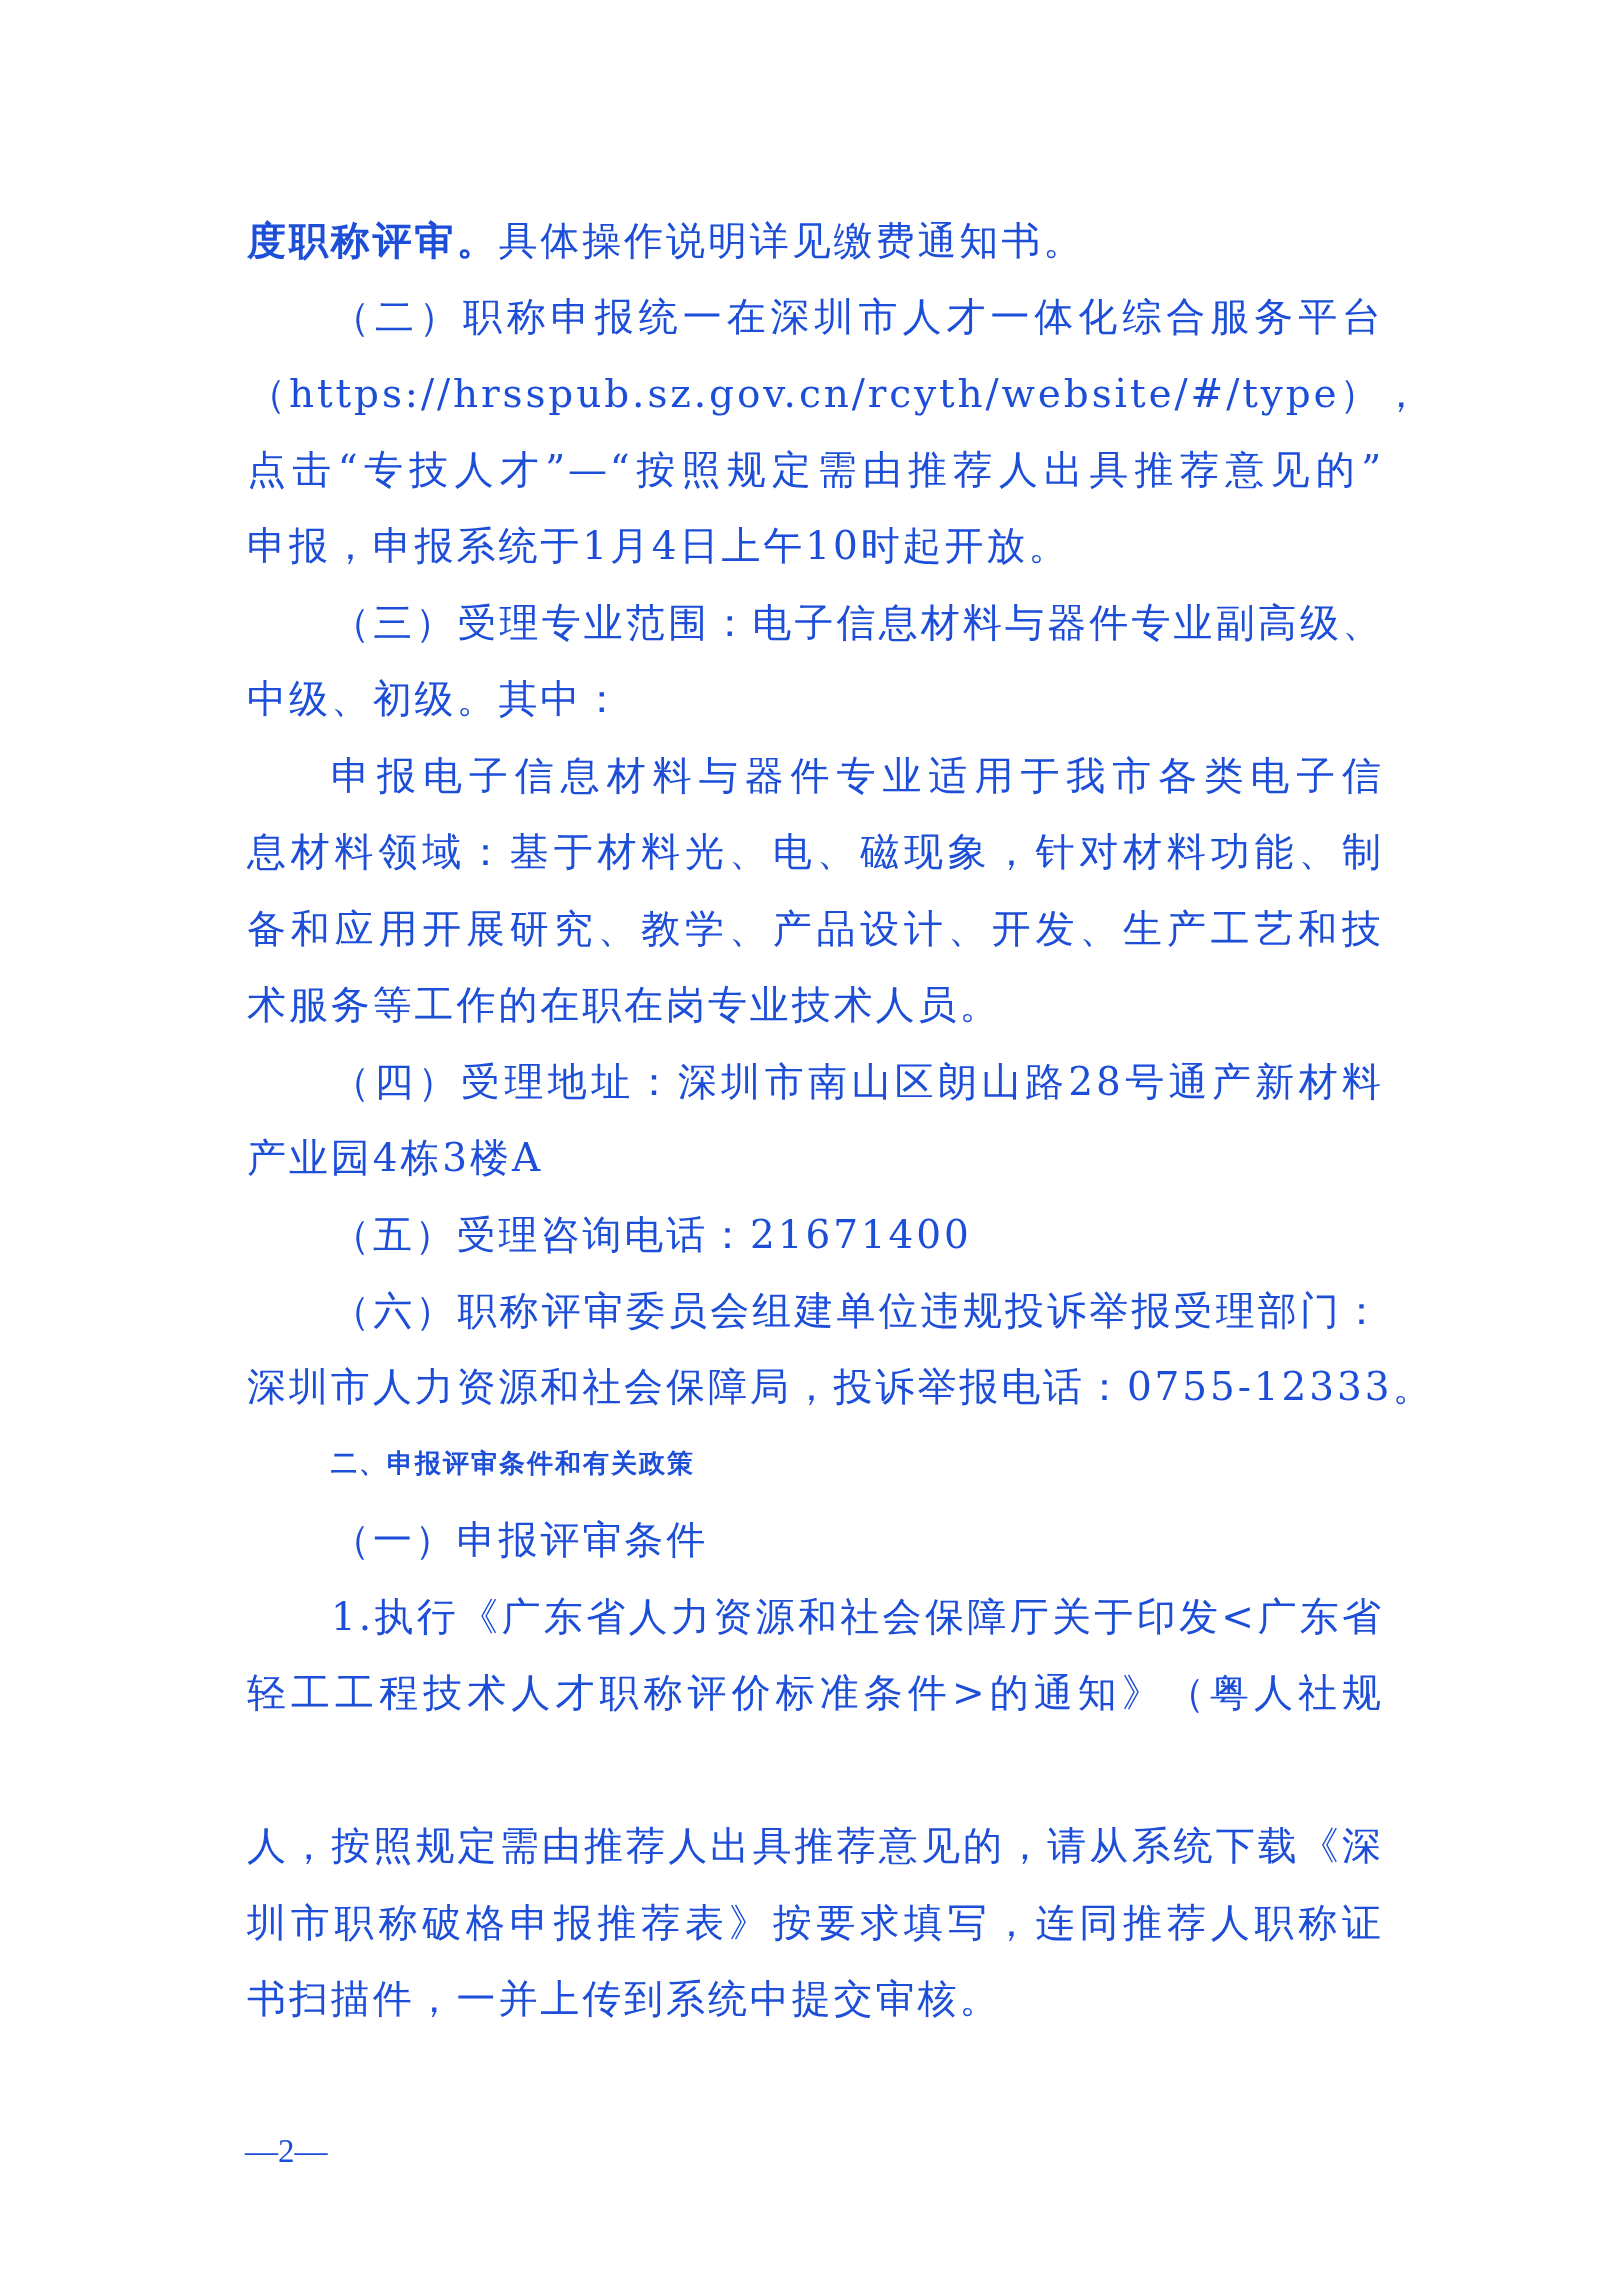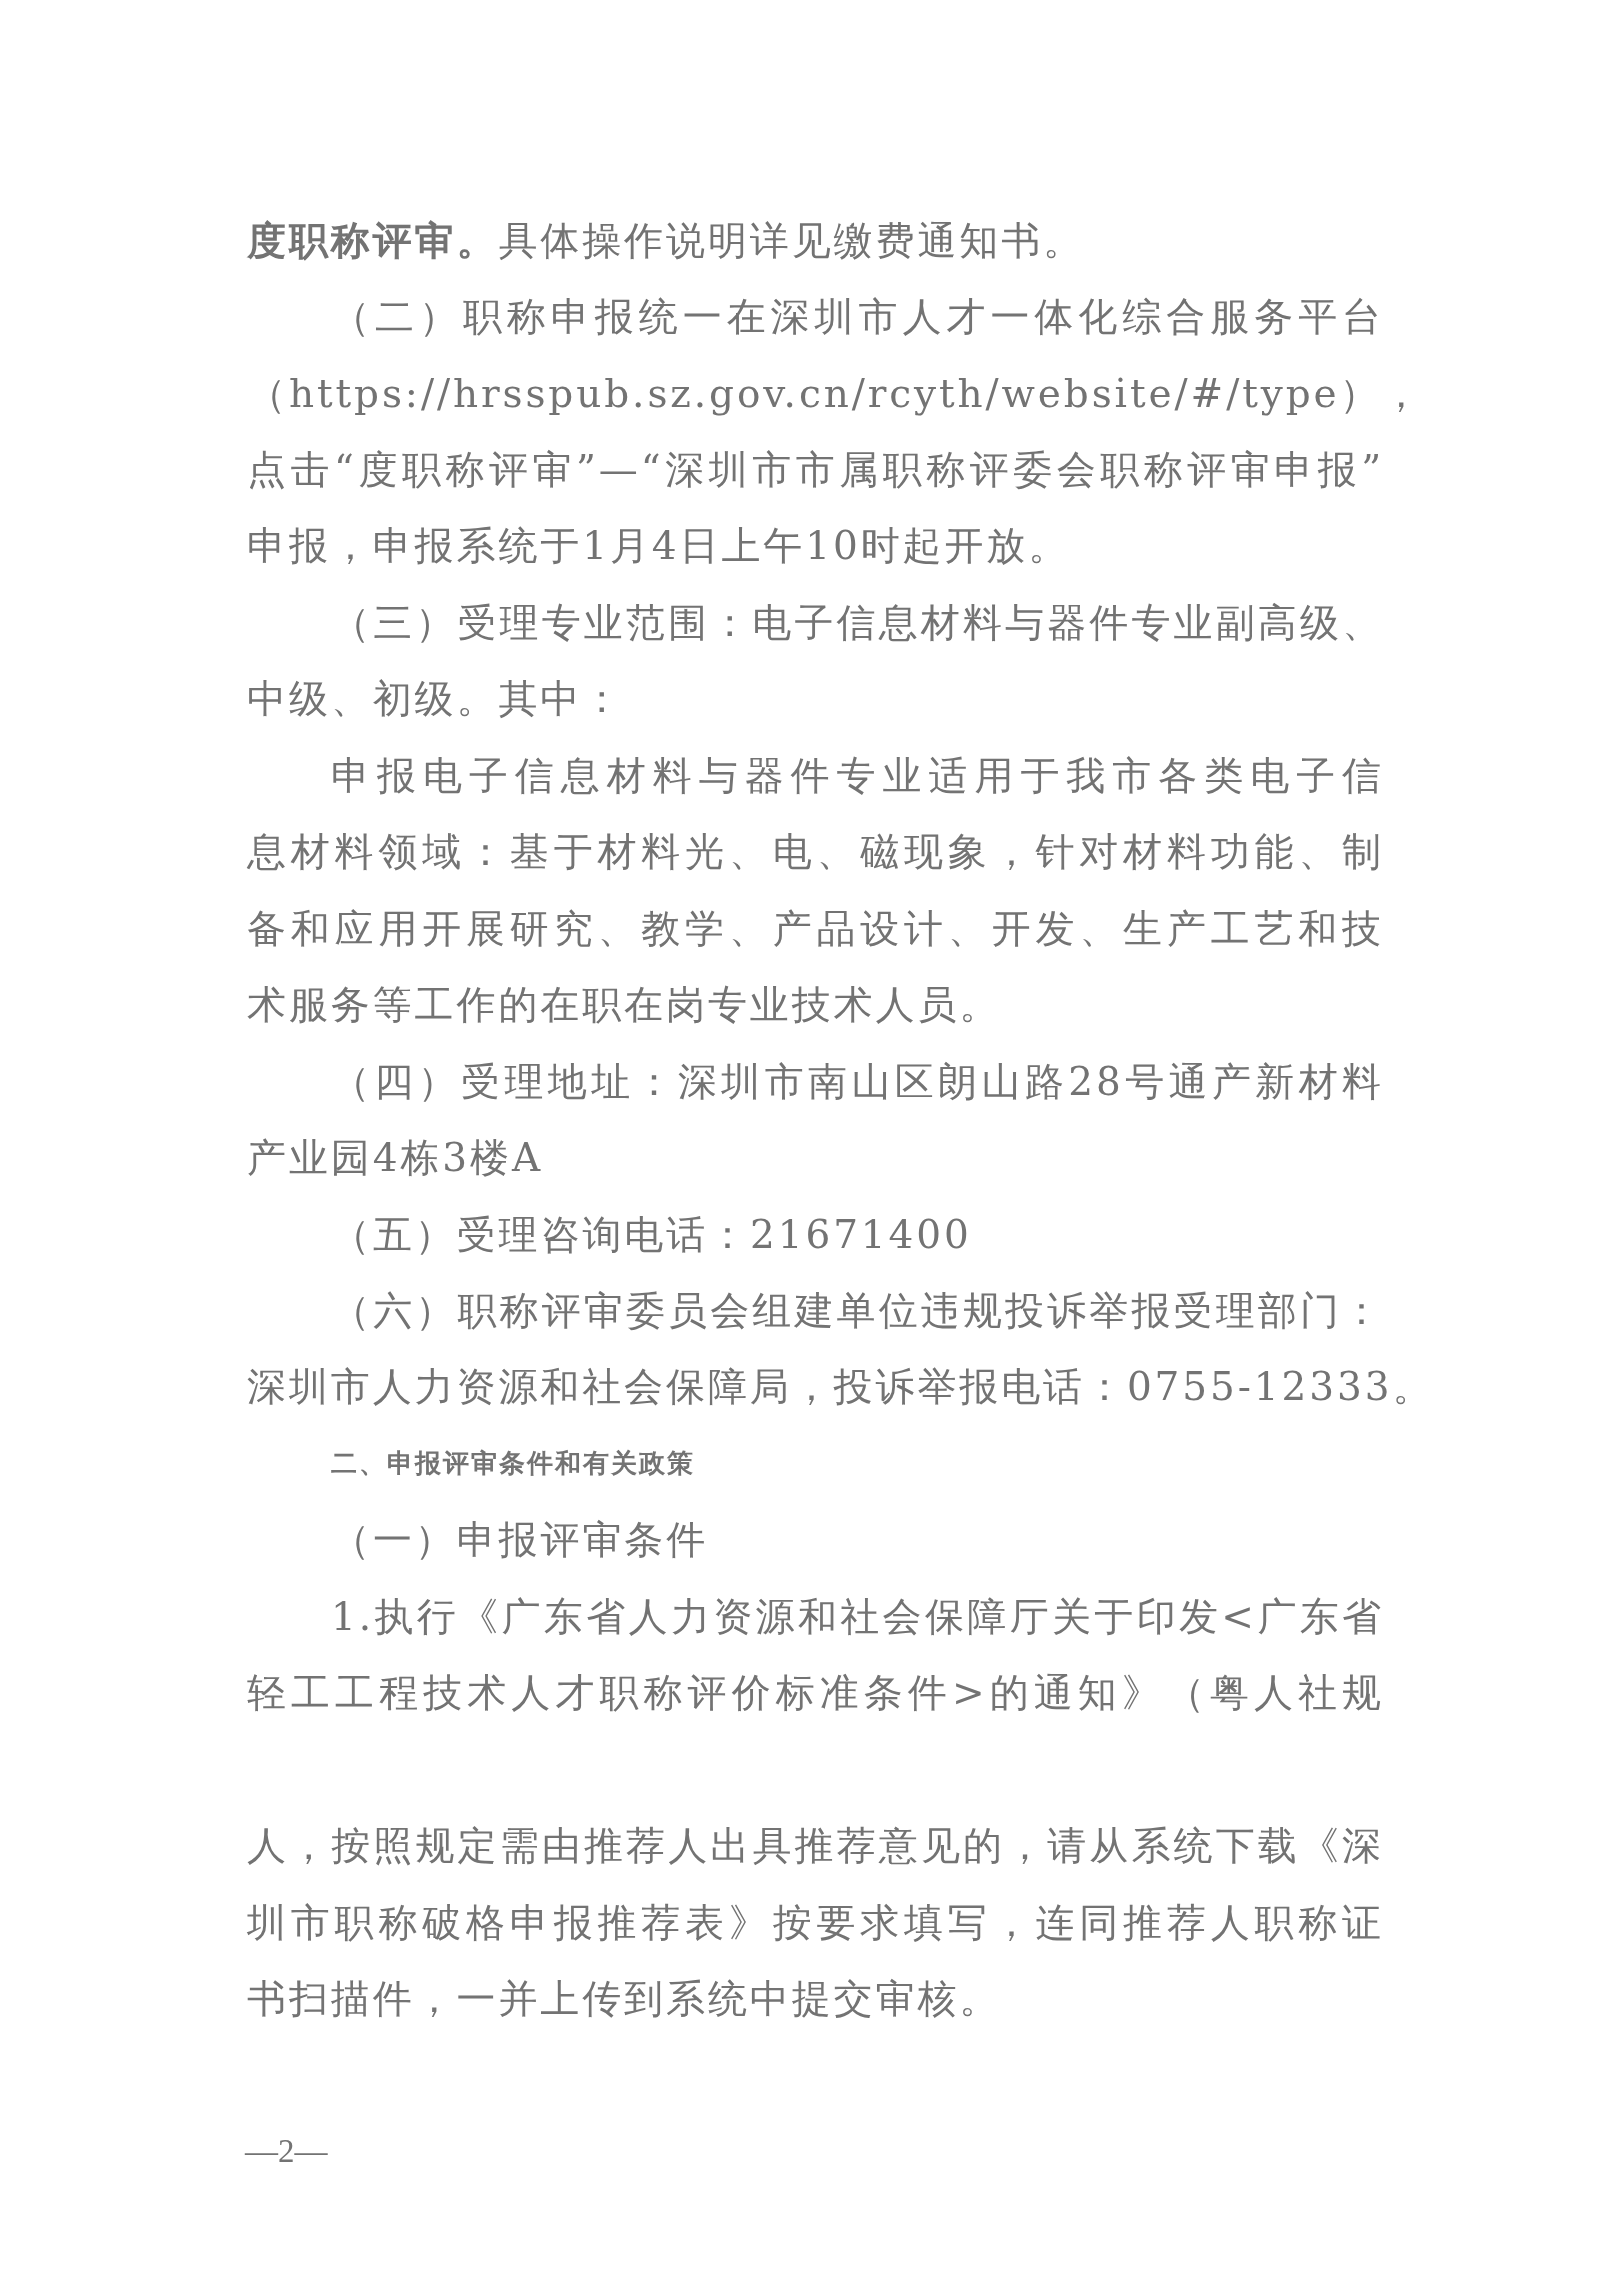--- a/index.html
+++ b/index.html
@@ -1,19 +1,19 @@
 <!DOCTYPE html>
 <html><head>
   <meta charset="utf-8">
   <style>
     html, body { margin: 0; padding: 0; background: #ffffff; }
     body { width: 1621px; height: 2293px; position: relative; overflow: hidden; }
     .page {
       position: absolute; left: 0; top: 0; width: 1285px; height: 2293px;
-      background: #ffffff; color: #737373;
+      background: #ffffff; color: #1d4ed8;
       font-family: "DejaVu Serif", "Liberation Serif", serif;
     }
     .line {
       position: absolute;
       left: 247px;
       width: 1137px;
       font-size: 39px;
       line-height: 55px;
       height: 55px;
       white-space: nowrap;
@@ -38,21 +38,21 @@
   </style>
 </head>
 <body>
 
 <div class="page">
 
   <div class="line short" style="top:213px"><span class="bold">度职称评审。</span><span>具体操作说明详见缴费通知书。</span></div>
 
   <div class="line indent" style="top:289px">（二）职称申报统一在深圳市人才一体化综合服务平台</div>
   <div class="line" style="top:366px">（https://hrsspub.sz.gov.cn/rcyth/website/#/type），</div>
-  <div class="line" style="top:442px">点击“度职称评审”—“深圳市市属职称评委会职称评审申报”</div>
+  <div class="line" style="top:442px">点击“专技人才”—“按照规定需由推荐人出具推荐意见的”</div>
   <div class="line short" style="top:518px">申报，申报系统于1月4日上午10时起开放。</div>
 
   <div class="line indent" style="top:595px">（三）受理专业范围：电子信息材料与器件专业副高级、</div>
   <div class="line short" style="top:671px">中级、初级。其中：</div>
 
   <div class="line indent" style="top:748px">申报电子信息材料与器件专业适用于我市各类电子信</div>
   <div class="line" style="top:824px">息材料领域：基于材料光、电、磁现象，针对材料功能、制</div>
   <div class="line" style="top:901px">备和应用开展研究、教学、产品设计、开发、生产工艺和技</div>
   <div class="line short" style="top:977px">术服务等工作的在职在岗专业技术人员。</div>
 

